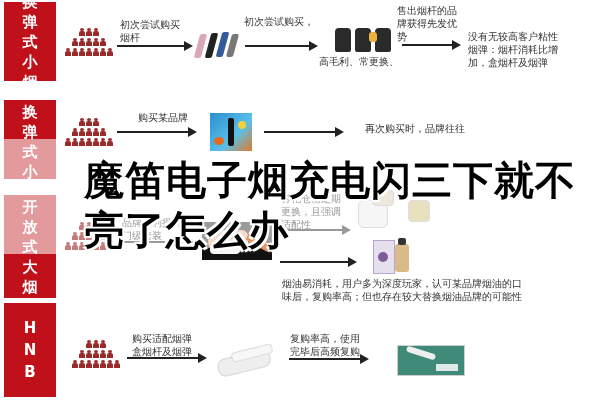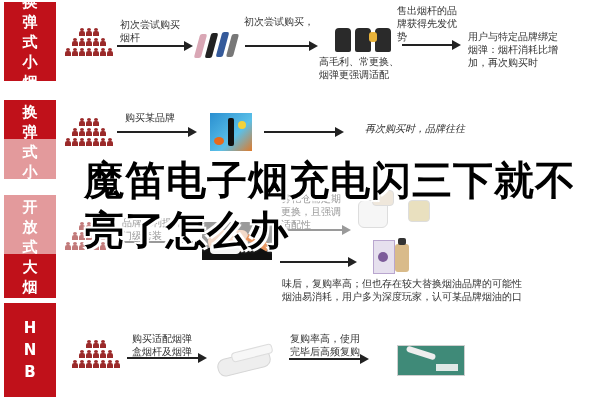--- a/index.html
+++ b/index.html
@@ -128,32 +128,31 @@
 </div>
 <div class="arrow" style="left:245px; top:45px; width:71px;"></div>
 <div class="img" style="left:335px; top:28px; width:60px; height:24px;">
   <div style="position:absolute;left:0;top:0;width:16px;height:24px;background:#2a2a2a;border-radius:4px 4px 2px 2px;"></div>
   <div style="position:absolute;left:20px;top:0;width:16px;height:24px;background:#2a2a2a;border-radius:4px 4px 2px 2px;"></div>
   <div style="position:absolute;left:40px;top:0;width:16px;height:24px;background:#2a2a2a;border-radius:4px 4px 2px 2px;"></div>
   <div style="position:absolute;left:34px;top:4px;width:8px;height:10px;background:#e9b33a;border-radius:3px;"></div>
 </div>
 <div class="txt" style="left:319px; top:55px;">
   <div>高毛利、常更换、</div>
-    <div>烟弹更强调适配</div>
 </div>
 <div class="txt" style="left:397px; top:4px;">
   <div>售出烟杆的品</div>
     <div>牌获得先发优</div>
     <div>势</div>
 </div>
 <div class="arrow" style="left:402px; top:44px; width:57px;"></div>
 <div class="txt" style="left:468px; top:30px;">
-  <div>用户与特定品牌绑定</div>
+  <div>没有无较高客户粘性</div>
     <div>烟弹：烟杆消耗比增</div>
-    <div>加，再次购买时</div>
+    <div>加，盒烟杆及烟弹</div>
 </div>
 
 <div class="label-box" style="left:4px; top:100px; height:79px; justify-content:flex-start; background:linear-gradient(#c0111a 0%, #c0111a 50%, #e39a9c 50%, #e39a9c 100%);">
   <span class="lb-char" style="margin-top:2px">换</span>
   <span class="lb-char">弹</span>
   <span class="lb-char">式</span>
   <span class="lb-char">小</span>
 </div>
 <div class="people" style="left:65px; top:118px; width:48px; height:30px; --pc:#9b2a2a;" id="pp2">
     <div class="person" style="left: 14px; top: 0px;">
@@ -210,31 +209,31 @@
     </div>
     <div class="person" style="left: 35px; top: 20px;">
       <div class="h"></div>
       <div class="b"></div>
     </div>
     <div class="person" style="left: 42px; top: 20px;">
       <div class="h"></div>
       <div class="b"></div>
     </div>
   </div>
-<div class="txt" style="left:125px; top:111px;">
+<div class="txt" style="left:138px; top:111px;">
   <div>购买某品牌</div>
 </div>
 <div class="arrow" style="left:117px; top:131px; width:78px;"></div>
 <div class="img" style="left:210px; top:113px; width:42px; height:38px; background:linear-gradient(135deg,#2a8fd0,#5bc0e8 60%,#e07a2a);">
   <div style="position:absolute;left:18px;top:5px;width:6px;height:28px;background:#111;border-radius:2px;"></div>
   <div style="position:absolute;left:4px;top:24px;width:10px;height:8px;background:#e86a1c;border-radius:50%;"></div>
   <div style="position:absolute;left:28px;top:8px;width:8px;height:8px;background:#f2d23a;border-radius:50%;"></div>
 </div>
 <div class="arrow" style="left:264px; top:131px; width:78px;"></div>
-<div class="txt" style="left:365px; top:122px;font-style:italic;">
+<div class="txt" style="left:365px; top:122px;">
   <div>再次购买时，品牌往往</div>
 </div>
 
 <div class="label-box" style="left:4px; top:195px; height:103px; background:linear-gradient(#e39a9c 0%, #e39a9c 57%, #c0111a 57%, #c0111a 100%);">
   <span class="lb-char">开</span>
   <span class="lb-char">放</span>
   <span class="lb-char">式</span>
   <span class="lb-char">大</span>
   <span class="lb-char">烟</span>
 </div>
@@ -323,22 +322,22 @@
   <div style="position:absolute;left:50px;top:10px;width:20px;height:20px;border:1px solid #ddd;border-radius:4px;background:#e9e0bf;"></div>
 </div>
 <div class="arrow" style="left:280px; top:261px; width:75px;"></div>
 <div class="img" style="left:373px; top:238px; width:40px; height:36px;">
   <div style="position:absolute;left:0;top:2px;width:20px;height:32px;background:#e6e0ee;border:1px solid #b9a6cf;"></div>
   <div style="position:absolute;left:5px;top:14px;width:10px;height:10px;border-radius:50%;background:#7d5c9a;"></div>
   <div style="position:absolute;left:22px;top:6px;width:14px;height:28px;background:#d9bb8a;border-radius:3px;"></div>
   <div style="position:absolute;left:25px;top:0;width:8px;height:7px;background:#333;border-radius:2px;"></div>
 </div>
 <div class="txt" style="left:282px; top:277px;">
-  <div>味后，复购率高；但也存在较大替换烟油品牌的可能性</div>
-    <div>烟油易消耗，用户多为深度玩家，认可某品牌烟油的口</div>
+  <div>烟油易消耗，用户多为深度玩家，认可某品牌烟油的口</div>
+    <div>味后，复购率高；但也存在较大替换烟油品牌的可能性</div>
 </div>
 
 <div class="label-box lb-solid" style="left:4px; top:303px; height:94px; font-family:'DejaVu Sans', sans-serif; font-size:15px; line-height:22px;">
   <span class="lb-char">H</span>
   <span class="lb-char">N</span>
   <span class="lb-char">B</span>
 </div>
 <div class="people" style="left:72px; top:340px; width:48px; height:30px; --pc:#9b2a2a;" id="pp4">
     <div class="person" style="left: 14px; top: 0px;">
       <div class="h"></div>

